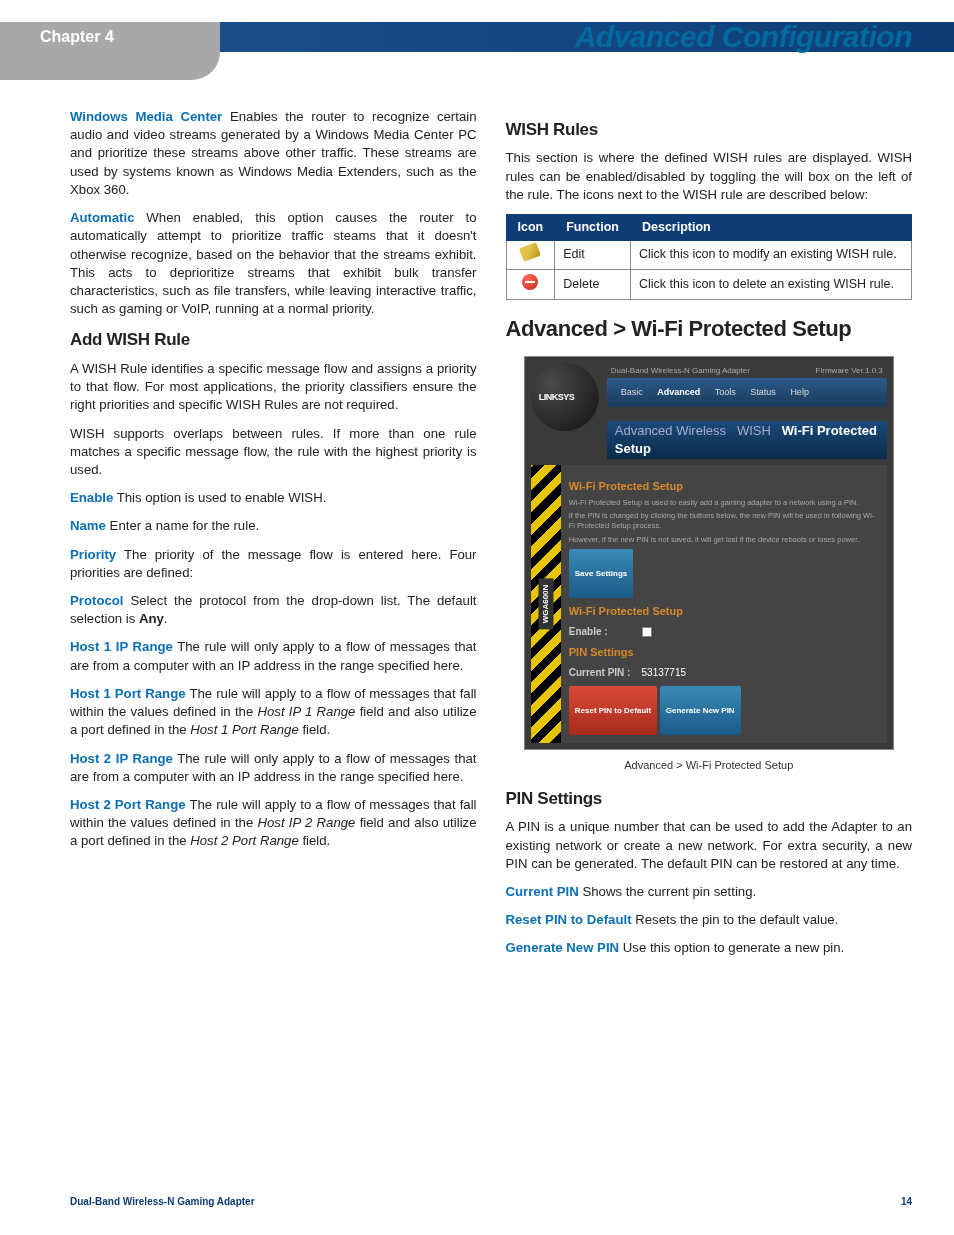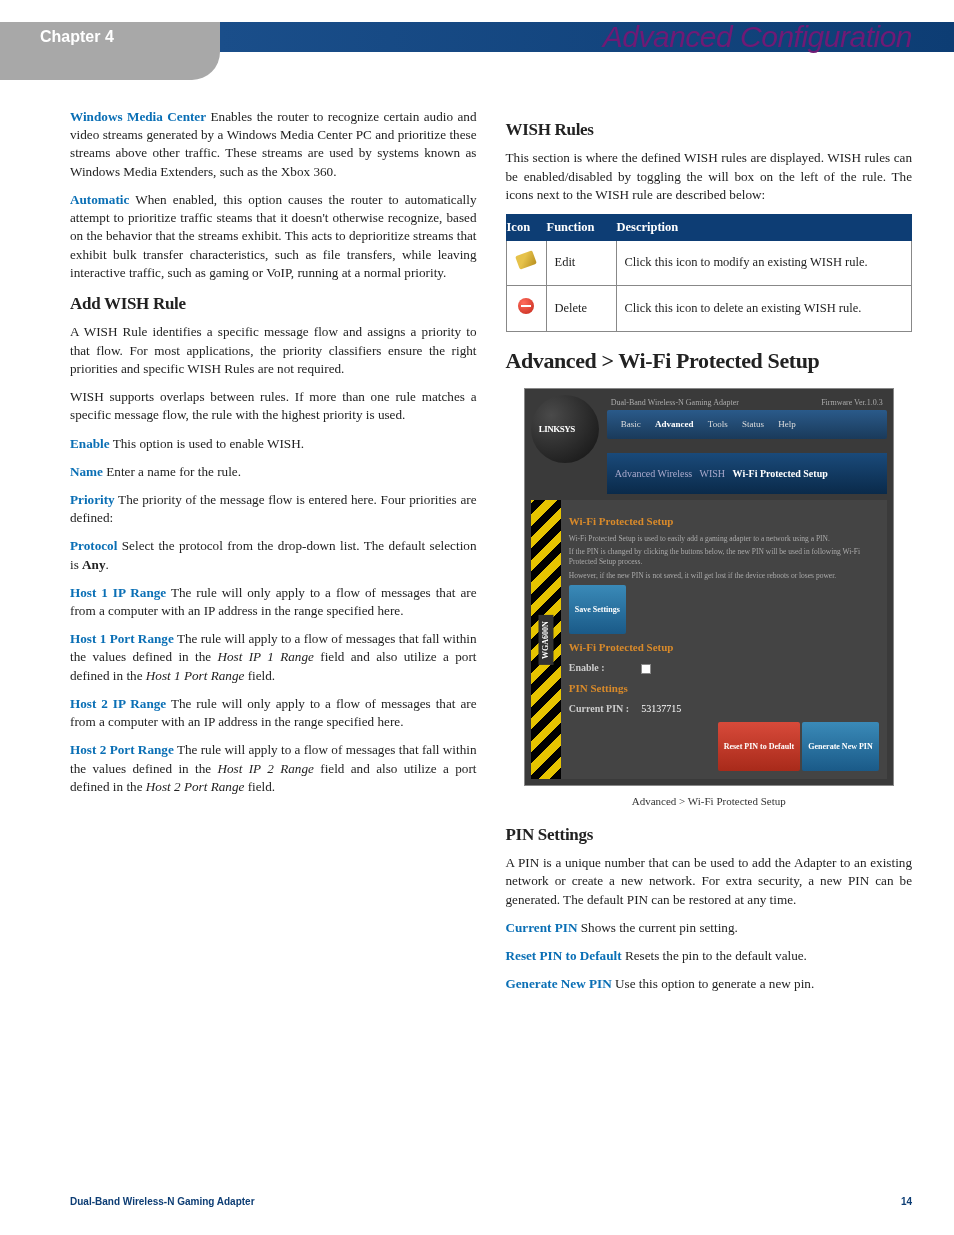--- a/index.html
+++ b/index.html
@@ -33,35 +33,34 @@
     top: 28px;
     left: 40px;
     color: #fff;
     font-weight: 700;
     font-size: 16px;
   }
   .title-label {
     position: absolute;
     top: 20px;
     right: 42px;
-    color: #701a75;
-    font-weight: 400;
+    color: #0369a1;
+    font-weight: 700;
     font-style: italic;
     font-size: 30px;
     letter-spacing: -0.5px;
   }
   .content {
     position: absolute;
     top: 108px;
     left: 70px;
     right: 42px;
     bottom: 60px;
     display: flex;
     gap: 29px;
-    font-family: Liberation Serif, serif;
   }
   .col {
     flex: 1;
     font-size: 13.2px;
     line-height: 1.38;
     color: #222;
   }
   .col p { margin-bottom: 10px; text-align: justify; }
   .term { color: #0a6fb5; font-weight: 700; }
   h3 {
@@ -92,27 +91,27 @@
   table.icon-table {
     width: 100%;
     border-collapse: collapse;
     margin-bottom: 14px;
     font-size: 12.5px;
   }
   table.icon-table th {
     background: #0d3d74;
     color: #fff;
     text-align: left;
-    padding: 4px 0;
+    padding: 4px 11px;
     font-weight: 700;
     border: 1px solid #0d3d74;
   }
   table.icon-table td {
     border: 1px solid #888;
-    padding: 12px 8px;
+    padding: 4px 8px;
     vertical-align: middle;
   }
   .icon-cell { width: 40px; text-align: center; }
   .func-cell { width: 70px; }
   .edit-icon {
     display: inline-block;
     width: 18px; height: 14px;
     background: linear-gradient(135deg, #e6c24a 40%, #b88f1f 100%);
     border-radius: 2px;
     transform: rotate(-20deg);
@@ -163,22 +162,22 @@
     background: linear-gradient(#2a5a8a, #1a3a5a);
     padding: 8px 8px;
     color: #ddd;
     font-size: 9px;
     border-radius: 2px;
   }
   .ss-tabs b { color: #fff; margin: 0 6px; }
   .ss-tabs span { margin: 0 6px; }
   .ss-subtabs {
     background: linear-gradient(#1a4a7a, #0a2a4a);
-    padding: 14px 8px;
-    font-size: 10px;
+    padding: 1px 8px;
+    font-size: 13px;
     margin-top: 14px;
     color: #aac;
   }
   .ss-subtabs b { color: #fff; }
   .ss-body { display: flex; margin-top: 6px; }
   .ss-side {
     width: 30px;
     background: repeating-linear-gradient(-45deg, #000 0 8px, #e6c400 8px 16px);
     flex-shrink: 0;
     position: relative;
@@ -331,21 +330,21 @@
           <div class="ss-sec-title">Wi-Fi Protected Setup</div>
           <div class="ss-row">
             <label>Enable :</label>
             <span class="ss-check"></span>
           </div>
           <div class="ss-sec-title">PIN Settings</div>
           <div class="ss-row">
             <label>Current PIN :</label>
             <span style="color:#fff">53137715</span>
           </div>
-          <div style="text-align:right">
+          <div style="text-align:left">
             <span class="ss-btn red">Reset PIN to Default</span>
             <span class="ss-btn">Generate New PIN</span>
           </div>
         </div>
       </div>
     </div>
     <div class="caption">Advanced &gt; Wi-Fi Protected Setup</div>
 
     <h3>PIN Settings</h3>
     <p>A PIN is a unique number that can be used to add the Adapter to an existing network or create a new network. For extra security, a new PIN can be generated.  The default PIN can be restored at any time.</p>

